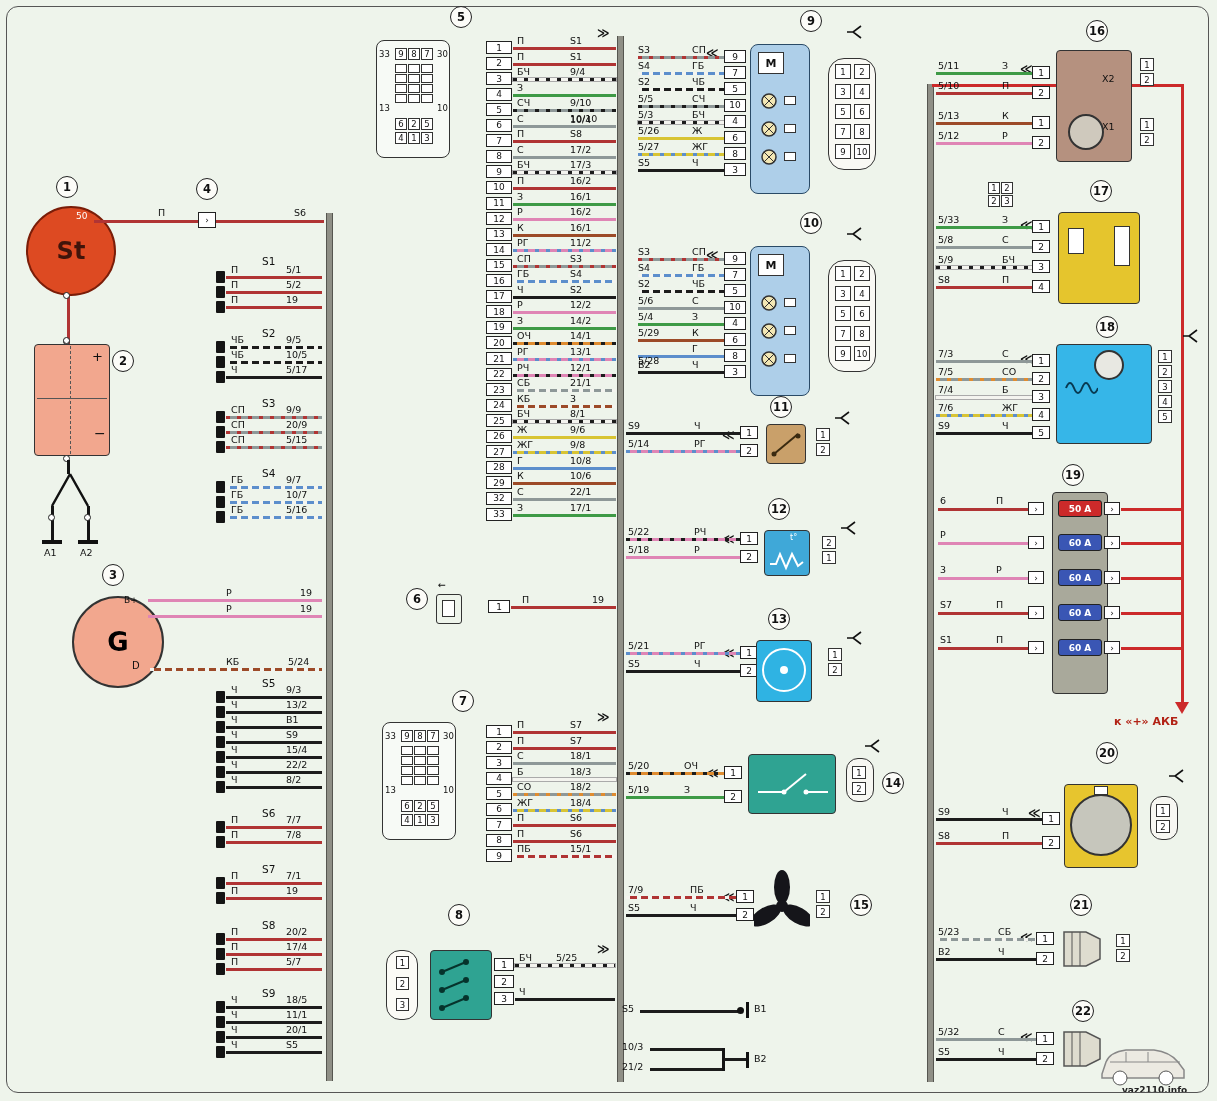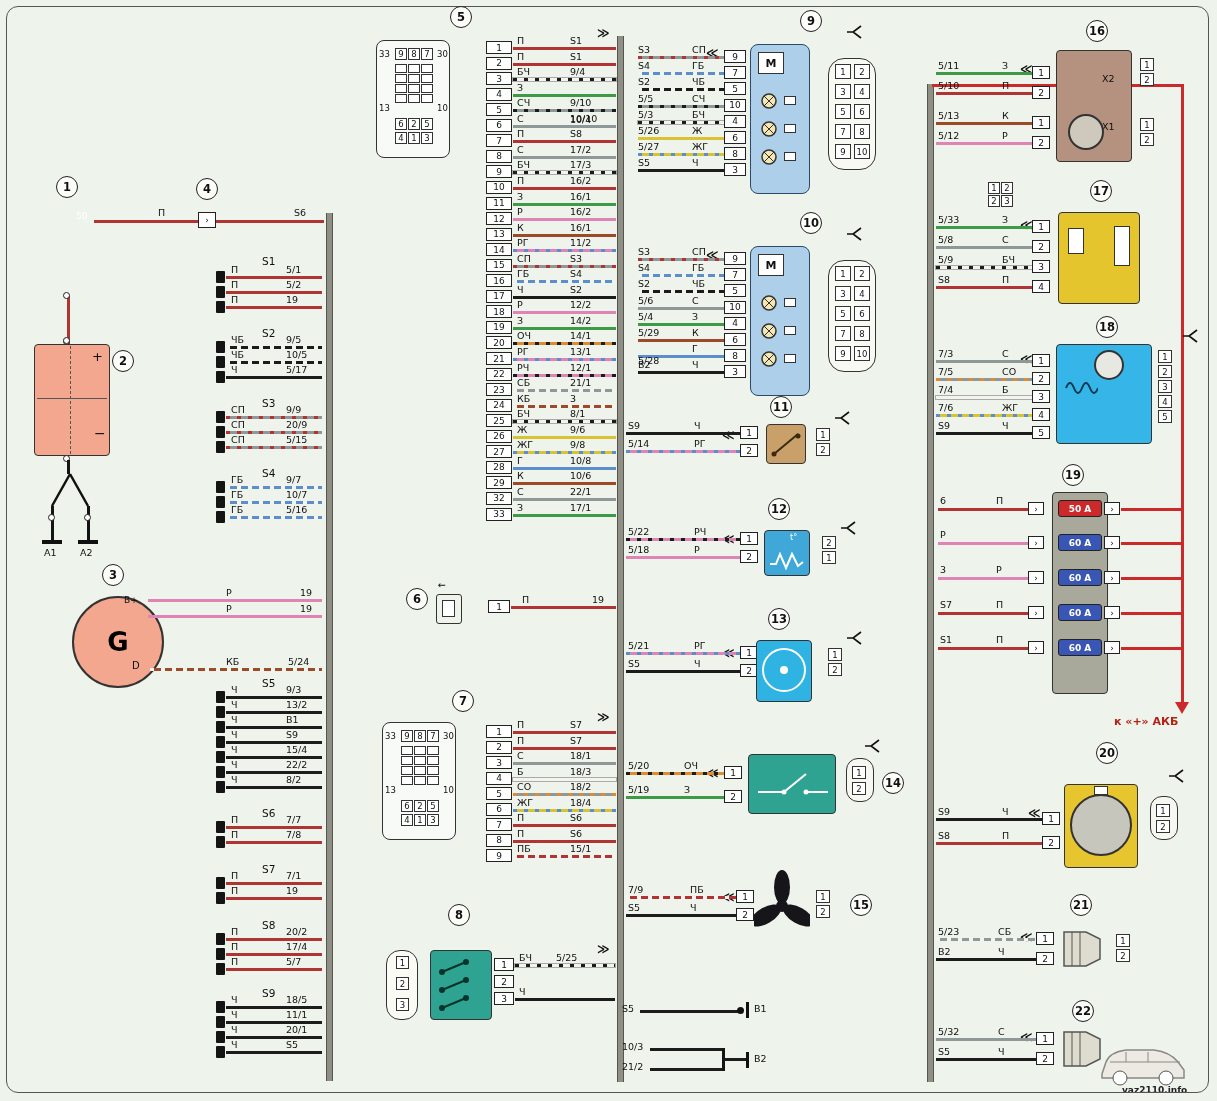--- a/index.html
+++ b/index.html
@@ -32,20 +32,21 @@
   <div class="lbl akb">к «+» АКБ</div>
 <div class="frame" style="left: 6px; top: 6px; width: 1203px; height: 1087px;"></div>
     <div class="bus" style="left: 326px; top: 213px; width: 7px; height: 868px; background: rgb(143, 143, 134);"></div>
     <div class="bus" style="left: 617px; top: 36px; width: 7px; height: 1046px; background: rgb(143, 143, 134);"></div>
     <div class="bus" style="left: 927px; top: 84px; width: 7px; height: 998px; background: rgb(143, 143, 134);"></div>
     <div class="wire" style="left: 932px; top: 84px; width: 251px; height: 3px; background: rgb(204, 42, 42);"></div>
     <div class="vwire" style="left: 1181px; top: 84px; width: 3px; height: 620px; background: rgb(204, 42, 42);"></div>
     <div class="abs" style="left: 1175px; top: 702px; width: 0px; height: 0px; border-left: 7px solid transparent; border-right: 7px solid transparent; border-top: 12px solid rgb(204, 42, 42);"></div>
     <div class="badge" style="left: 56px; top: 176px;">1</div>
     <div class="badge" style="left: 196px; top: 178px;">4</div>
+    <div class="round" style="left: 26px; top: 206px; width: 90px; height: 90px; background: rgb(221, 74, 34); border: 2.5px solid rgb(122, 29, 8); font-size: 24px; font-weight: bold; color: rgb(64, 20, 10);">St</div>
     <div class="lbl b" style="left: 76px; top: 212px; font-size: 9px; color: rgb(255, 255, 255);">50</div>
     <div class="wire" style="left: 94px; top: 220px; width: 104px; height: 3px; background: rgb(176, 52, 52);"></div>
     <div class="pbox" style="left: 198px; top: 212px; width: 18px; height: 16px;">›</div>
     <div class="wire" style="left: 216px; top: 220px; width: 108px; height: 3px; background: rgb(176, 52, 52);"></div>
     <div class="lbl" style="left: 158px; top: 208px;">П</div>
     <div class="lbl b" style="left: 294px; top: 208px;">S6</div>
     <div class="vwire" style="left: 67px; top: 296px; width: 3px; height: 48px; background: rgb(176, 52, 52);"></div>
     <div class="term" style="left: 63px; top: 292px;"></div>
     <div class="term" style="left: 63px; top: 338px;"></div>
     <div class="badge" style="left: 112px; top: 350px;">2</div>

